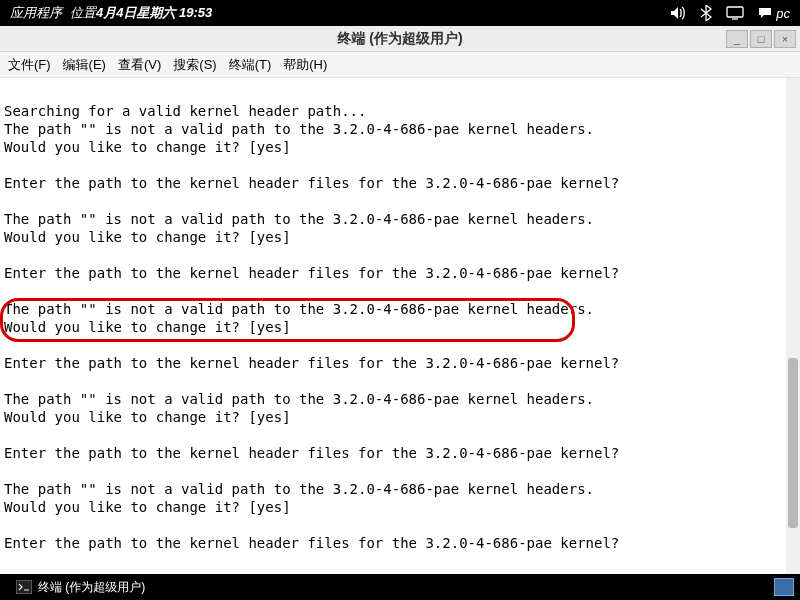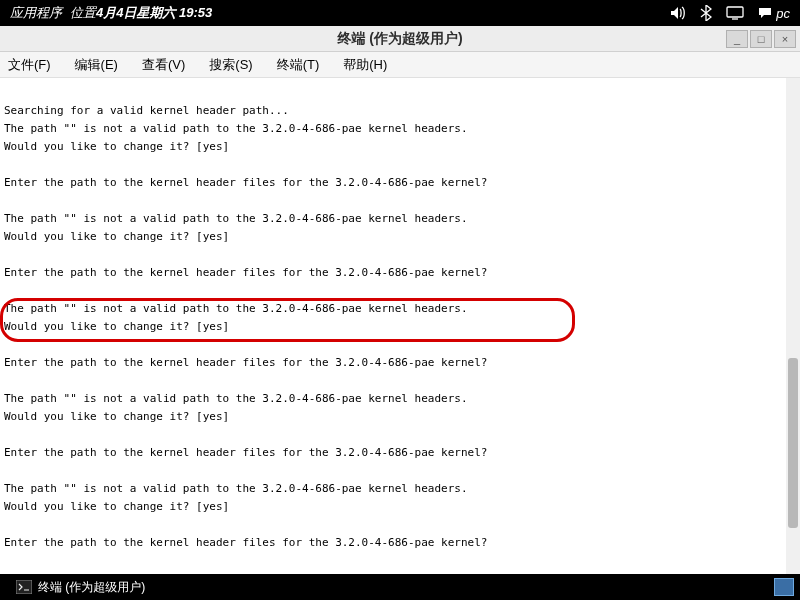--- a/index.html
+++ b/index.html
@@ -10,25 +10,25 @@
 .top-center { flex: 1; text-align: left; font-weight: bold; }
 .top-right { display: flex; gap: 14px; align-items: center; }
 .tray-icon svg { display: block; }
 .pc-group { display: flex; align-items: center; gap: 4px; }
 
 .window-title-bar { height: 26px; background: #ededed; display: flex; align-items: center; position: relative; border-bottom: 1px solid #d0d0d0; }
 .window-title { flex: 1; text-align: center; font-size: 14px; font-weight: bold; color: #2e2e2e; }
 .window-controls { position: absolute; right: 4px; display: flex; gap: 2px; }
 .win-btn { width: 22px; height: 18px; background: #d9d9d9; border: 1px solid #b0b0b0; display: flex; align-items: center; justify-content: center; font-size: 11px; color: #555; cursor: pointer; }
 
-.menu-bar { height: 26px; background: #f5f5f5; display: flex; align-items: center; padding: 0 8px; gap: 24px; font-size: 13px; border-bottom: 1px solid #e0e0e0; }
+.menu-bar { height: 26px; background: #f5f5f5; display: flex; align-items: center; padding: 0 8px; gap: 12px; font-size: 13px; border-bottom: 1px solid #e0e0e0; }
 .menu-item { cursor: pointer; }
 
 .terminal-area { position: relative; height: 496px; }
-.terminal-body { position: absolute; left: 0; top: 0; right: 14px; bottom: 0; background: #fff; font-family: "DejaVu Sans Mono", monospace; font-size: 11px; line-height: 18px; white-space: pre; color: #000; padding: 6px 4px 0 4px; }
+.terminal-body { position: absolute; left: 0; top: 0; right: 14px; bottom: 0; background: #fff; font-family: "DejaVu Sans Mono", monospace; font-size: 14px; line-height: 18px; white-space: pre; color: #000; padding: 6px 4px 0 4px; }
 .highlight-box { position: absolute; border: 3px solid #d40000; border-radius: 18px; pointer-events: none; }
 .scrollbar { position: absolute; right: 0; top: 0; width: 14px; height: 100%; background: #f0f0f0; }
 .scroll-thumb { position: absolute; left: 2px; width: 10px; background: #b8b8b8; border-radius: 3px; }
 
 .bottom-panel { position: absolute; bottom: 0; left: 0; right: 0; height: 26px; background: #000; color: #fff; display: flex; align-items: center; font-size: 12px; padding: 0 6px; }
 .task { display: flex; align-items: center; gap: 6px; padding: 0 10px; height: 100%; }
 .task-icon { width: 16px; height: 16px; display: flex; align-items: center; justify-content: center; }
 .tray-right { margin-left: auto; display: flex; align-items: center; gap: 6px; }
 .tray-box { width: 20px; height: 18px; background: #3a6ea5; border: 1px solid #6faae0; }
 </style>

